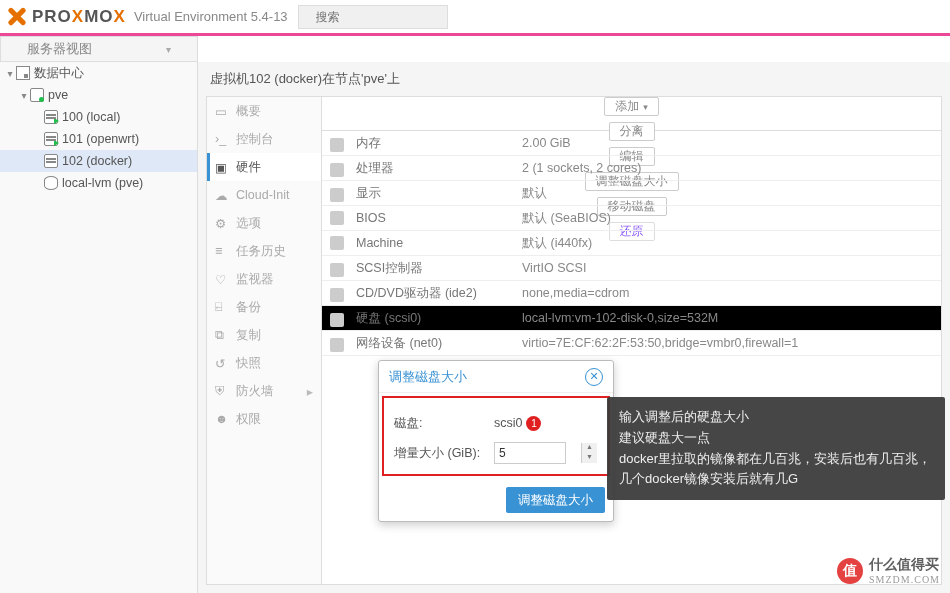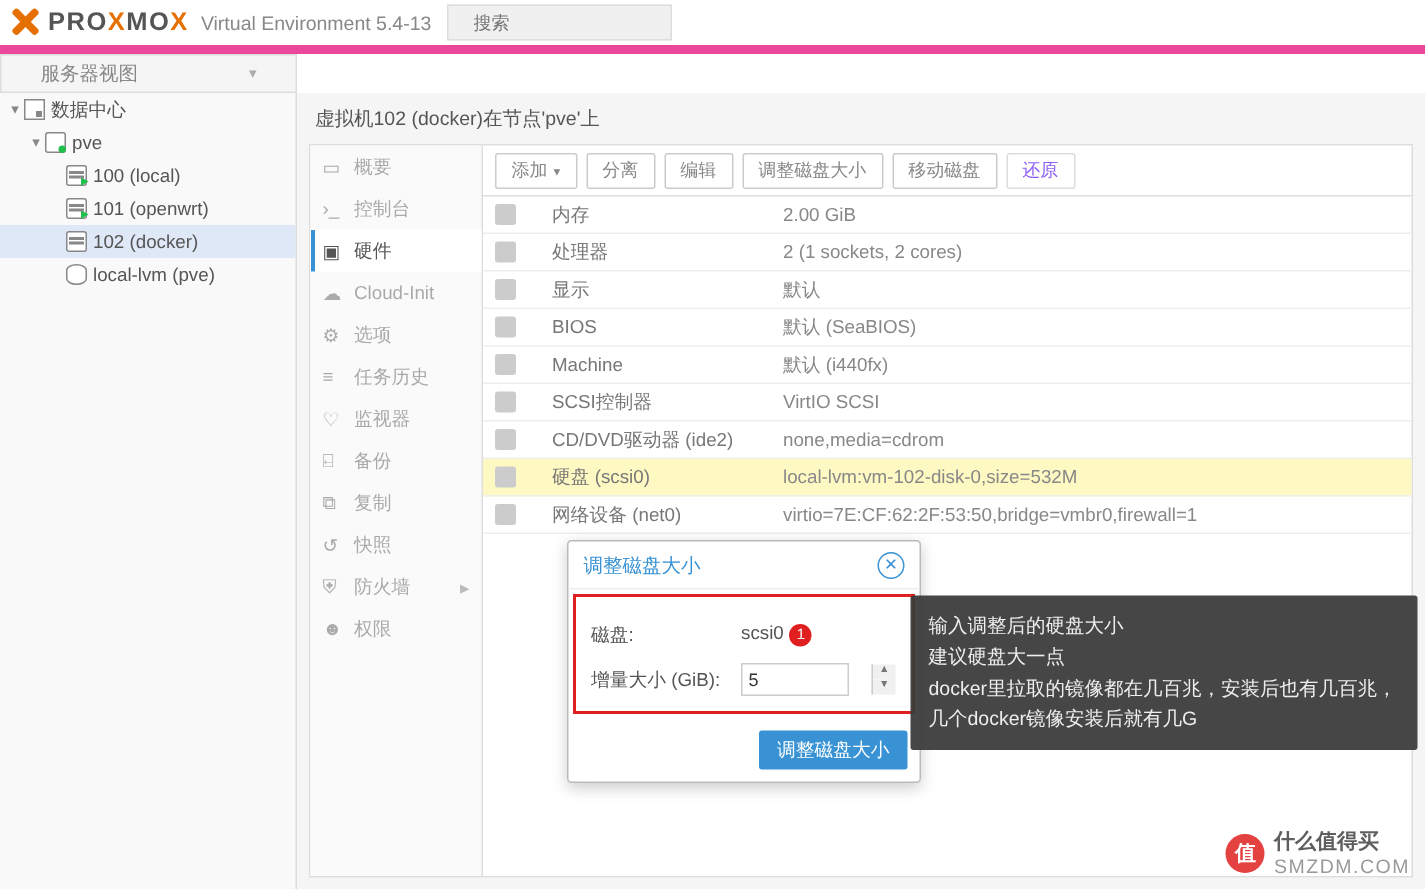--- a/index.html
+++ b/index.html
@@ -1,19 +1,19 @@
 <!DOCTYPE html>
 <html><head>
 <meta charset="utf-8">
 <style>
   * { box-sizing: border-box; margin: 0; padding: 0; font-family: -apple-system, "Helvetica Neue", Arial, sans-serif; }
   body { width: 950px; height: 593px; background: #fff; font-size: 13px; color: #333; position: relative; overflow: hidden; }
   
   
-  .header { height: 36px; background: #fff; border-bottom: 6px solid #ec4899; display: flex; align-items: center; padding: 0 6px; }
+  .header { height: 36px; background: #fff; border-bottom: 3px solid #ec4899; display: flex; align-items: center; padding: 0 6px; }
   .logo-x { display:inline-block; width:22px; height:22px; position:relative; margin-right:2px;}
   .logo-x::before, .logo-x::after { content:""; position:absolute; width:22px; height:5px; background:#E57000; top:8px; left:0; border-radius:2px;}
   .logo-x::before { transform: rotate(45deg);}
   .logo-x::after { transform: rotate(-45deg);}
   .logo-text { font-weight: 700; font-size: 17px; letter-spacing: 1px; margin-left:2px;}
   .logo-text .b { color:#555;} .logo-text .o { color:#E57000;}
   .ver { color:#888; font-size:13px; margin-left:8px;}
   .search { margin-left:10px; width:150px; height:24px; background:#f0f0f0; border:1px solid #ddd; padding:2px 17px; color:#999; font-size:12px;}
   
   
@@ -44,27 +44,27 @@
   .panel { flex:1; margin:0 8px 8px 8px; background:#fff; border:1px solid #ddd; display:flex;}
   
   
   .menu { width:115px; border-right:1px solid #ddd; background:#fafafa;}
   .menu-item { height:28px; display:flex; align-items:center; padding:0 8px; color:#aaa; font-size:12.5px; gap:7px;}
   .menu-item.act { background:#fff; color:#555; box-shadow: inset 3px 0 0 #3892d4;}
   .mi { width:14px; height:14px; display:inline-block; position:relative;}
   
   
   .hw { flex:1; display:flex; flex-direction:column;}
-  .toolbar { height:34px; border-bottom:1px solid #ddd; display:flex; align-items:center; padding:0 8px; gap:6px;}
+  .toolbar { height:34px; border-bottom:1px solid #ddd; display:flex; align-items:center; padding:0 8px; gap:6px;flex-direction:column;}
   .btn { height:24px; padding:0 10px; border:1px solid #ccc; background:#fff; color:#888; font-size:12px; border-radius:2px; display:flex; align-items:center; gap:4px;}
   .btn.dis { color:#8b5cf6; border-color:#ddd;text-align:center;}
   .rows { flex:1;}
   .row { height:25px; display:flex; align-items:center; border-bottom:1px solid #eee; font-size:12.5px;}
-  .row.sel { background:#fef9c3;}
-  .row .c1 { width:200px; padding-left:8px; display:flex; align-items:center; gap:24px; color:#777;}
+  .row.sel { background:#000000;}
+  .row .c1 { width:200px; padding-left:8px; display:flex; align-items:flex-end; gap:12px; color:#777;}
   .row .c2 { flex:1; color:#888;}
   .ri { width:14px; height:14px; display:inline-block; background:#ccc; border-radius:2px;}
   
   
   .dialog { position:absolute; top:360px; left:378px; width:236px; background:#fff; border:1px solid #bbb; box-shadow:0 3px 10px rgba(0,0,0,0.2); border-radius:3px;}
   .dlg-head { height:32px; display:flex; justify-content:space-between; align-items:center; padding:0 10px; border-bottom:1px solid #eee;}
   .dlg-head .t { color:#3892d4; font-size:13px;}
   .dlg-close { width:18px; height:18px; border:1.5px solid #3892d4; border-radius:50%; color:#3892d4; font-size:11px; display:flex; align-items:center; justify-content:center; cursor:pointer;}
   .dlg-body { padding:10px 10px 6px 10px; border:2px solid #E02020; margin:3px;}
   .frow { display:flex; align-items:center; height:30px; font-size:12.5px;}
@@ -76,21 +76,21 @@
   .dlg-foot { display:flex; justify-content:flex-end; padding:8px;}
   .dlg-btn { background:#3892d4; color:#fff; border:none; height:26px; padding:0 12px; font-size:12.5px; border-radius:2px;}
   .badge { display:inline-block; width:15px; height:15px; border-radius:50%; background:#E02020; color:#fff; font-size:10px; text-align:center; line-height:15px; margin-left:4px;}
   
   
   .anno { position:absolute; top:397px; left:607px; width:338px; background:rgba(60,60,60,0.95); color:#eee; font-size:13px; padding:10px 12px; line-height:1.6; border-radius:2px;}
   
   
   .wm { position:absolute; bottom:8px; right:10px; display:flex; align-items:center; gap:6px; opacity:0.85;}
   .wm .z { width:26px; height:26px; border-radius:50%; background:#E02020; color:#fff; font-size:14px; font-weight:bold; display:flex; align-items:center; justify-content:center;}
-  .wm .t1{font-size:14px;color:#444;font-weight:700;} .wm .t2{font-size:13px;color:#888;letter-spacing:1px;}
+  .wm .t1{font-size:14px;color:#444;font-weight:700;} .wm .t2{font-size:10px;color:#888;letter-spacing:1px;font-family:Liberation Serif, serif;}
 </style>
 </head>
 <body>
 
 <div class="header">
   <span class="logo-x"></span>
   <span class="logo-text">
     <span class="b">PRO</span><span class="o">X</span><span class="b">MO</span><span class="o">X</span>
   </span>
   <span class="ver">Virtual Environment 5.4-13</span>

